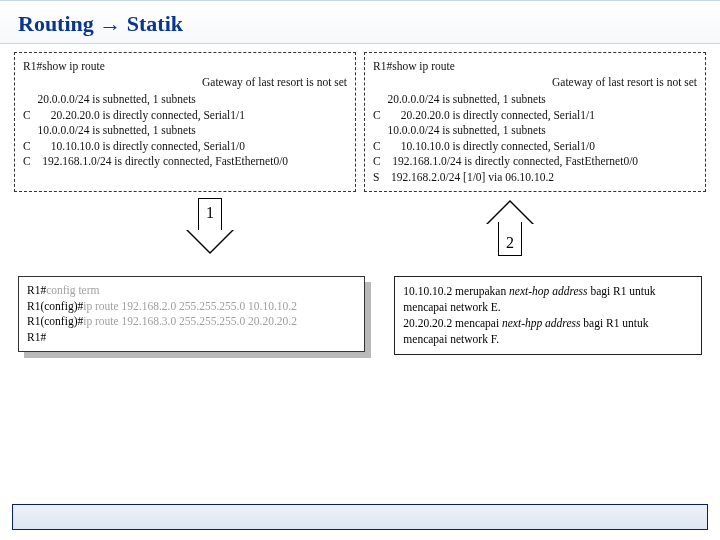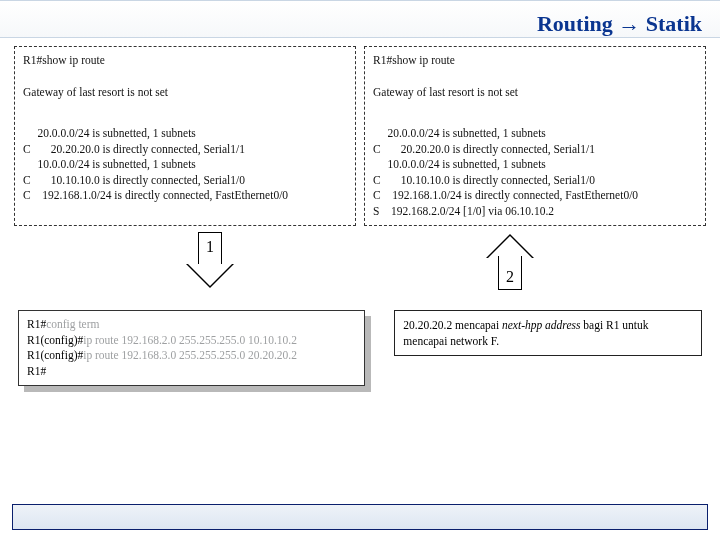--- a/index.html
+++ b/index.html
@@ -1,41 +1,40 @@
 <!DOCTYPE html>
 <html><head>
 <meta charset="utf-8">
 <style>
   * { box-sizing: border-box; margin: 0; padding: 0; }
   body { width: 720px; height: 540px; font-family: Georgia, 'Times New Roman', serif; background: #fff; position: relative; }
   .header {
-    padding: 10px 18px 0;
+    padding: 10px 18px 6px;
     border-top: 1px solid #c9d6e4;
     border-bottom: 1px solid #c9d6e4;
     background: linear-gradient(#ffffff, #f6f8fa);
-    text-align: right;
   }
   .header-title {
     font-size: 22px;
     font-family: 'Segoe Script', 'Comic Sans MS', cursive, serif;
     color: #0a3590;
     font-weight: 600;
   }
   .panels { display: flex; gap: 8px; padding: 8px 14px 0; }
   .panel {
     flex: 1;
     border: 1px dashed #333;
     padding: 6px 8px;
     font-family: 'Times New Roman', serif;
     font-size: 11.5px;
     line-height: 1.35;
     color: #111;
   }
-  .panel .cmd { margin-bottom: 16px; }
-  .panel .gw { margin-bottom: 26px; }
+  .panel .cmd { margin-bottom: 0; }
+  .panel .gw { margin-bottom: 2px; text-align: right; }
   .route-line { white-space: pre; }
   .arrows { display: flex; padding: 0 60px; margin-top: 6px; height: 70px; position: relative; }
   .down-arrow-wrap { width: 50%; display: flex; justify-content: center; align-items: flex-start; }
   .up-arrow-wrap { width: 50%; display: flex; justify-content: center; align-items: flex-start; }
   .down-arrow {
     position: relative;
     width: 48px; height: 58px;
   }
   .down-arrow .shaft {
     position: absolute; left: 12px; top: 0; width: 24px; height: 34px;
@@ -166,18 +165,21 @@
     <div class="config-shadow"></div>
     <div class="config-inner">
       <div><span>R1#</span><span class="fade">config term</span></div>
       <div><span>R1(config)#</span><span class="fade">ip route 192.168.2.0 255.255.255.0 10.10.10.2</span></div>
       <div><span>R1(config)#</span><span class="fade">ip route 192.168.3.0 255.255.255.0 20.20.20.2</span></div>
       <div>R1#</div>
     </div>
   </div>
   <div class="note-box">
     <div>
+      <span>10.10.10.2 merupakan </span><span class="ital">next-hop address</span><span> bagi R1 untuk mencapai network E.</span>
+    </div>
+    <div>
       <span>20.20.20.2 mencapai </span><span class="ital">next-hpp address</span><span> bagi R1 untuk mencapai network F.</span>
     </div>
   </div>
 </div>
 
 <div class="footer-bar"></div>
 
 </body></html>

